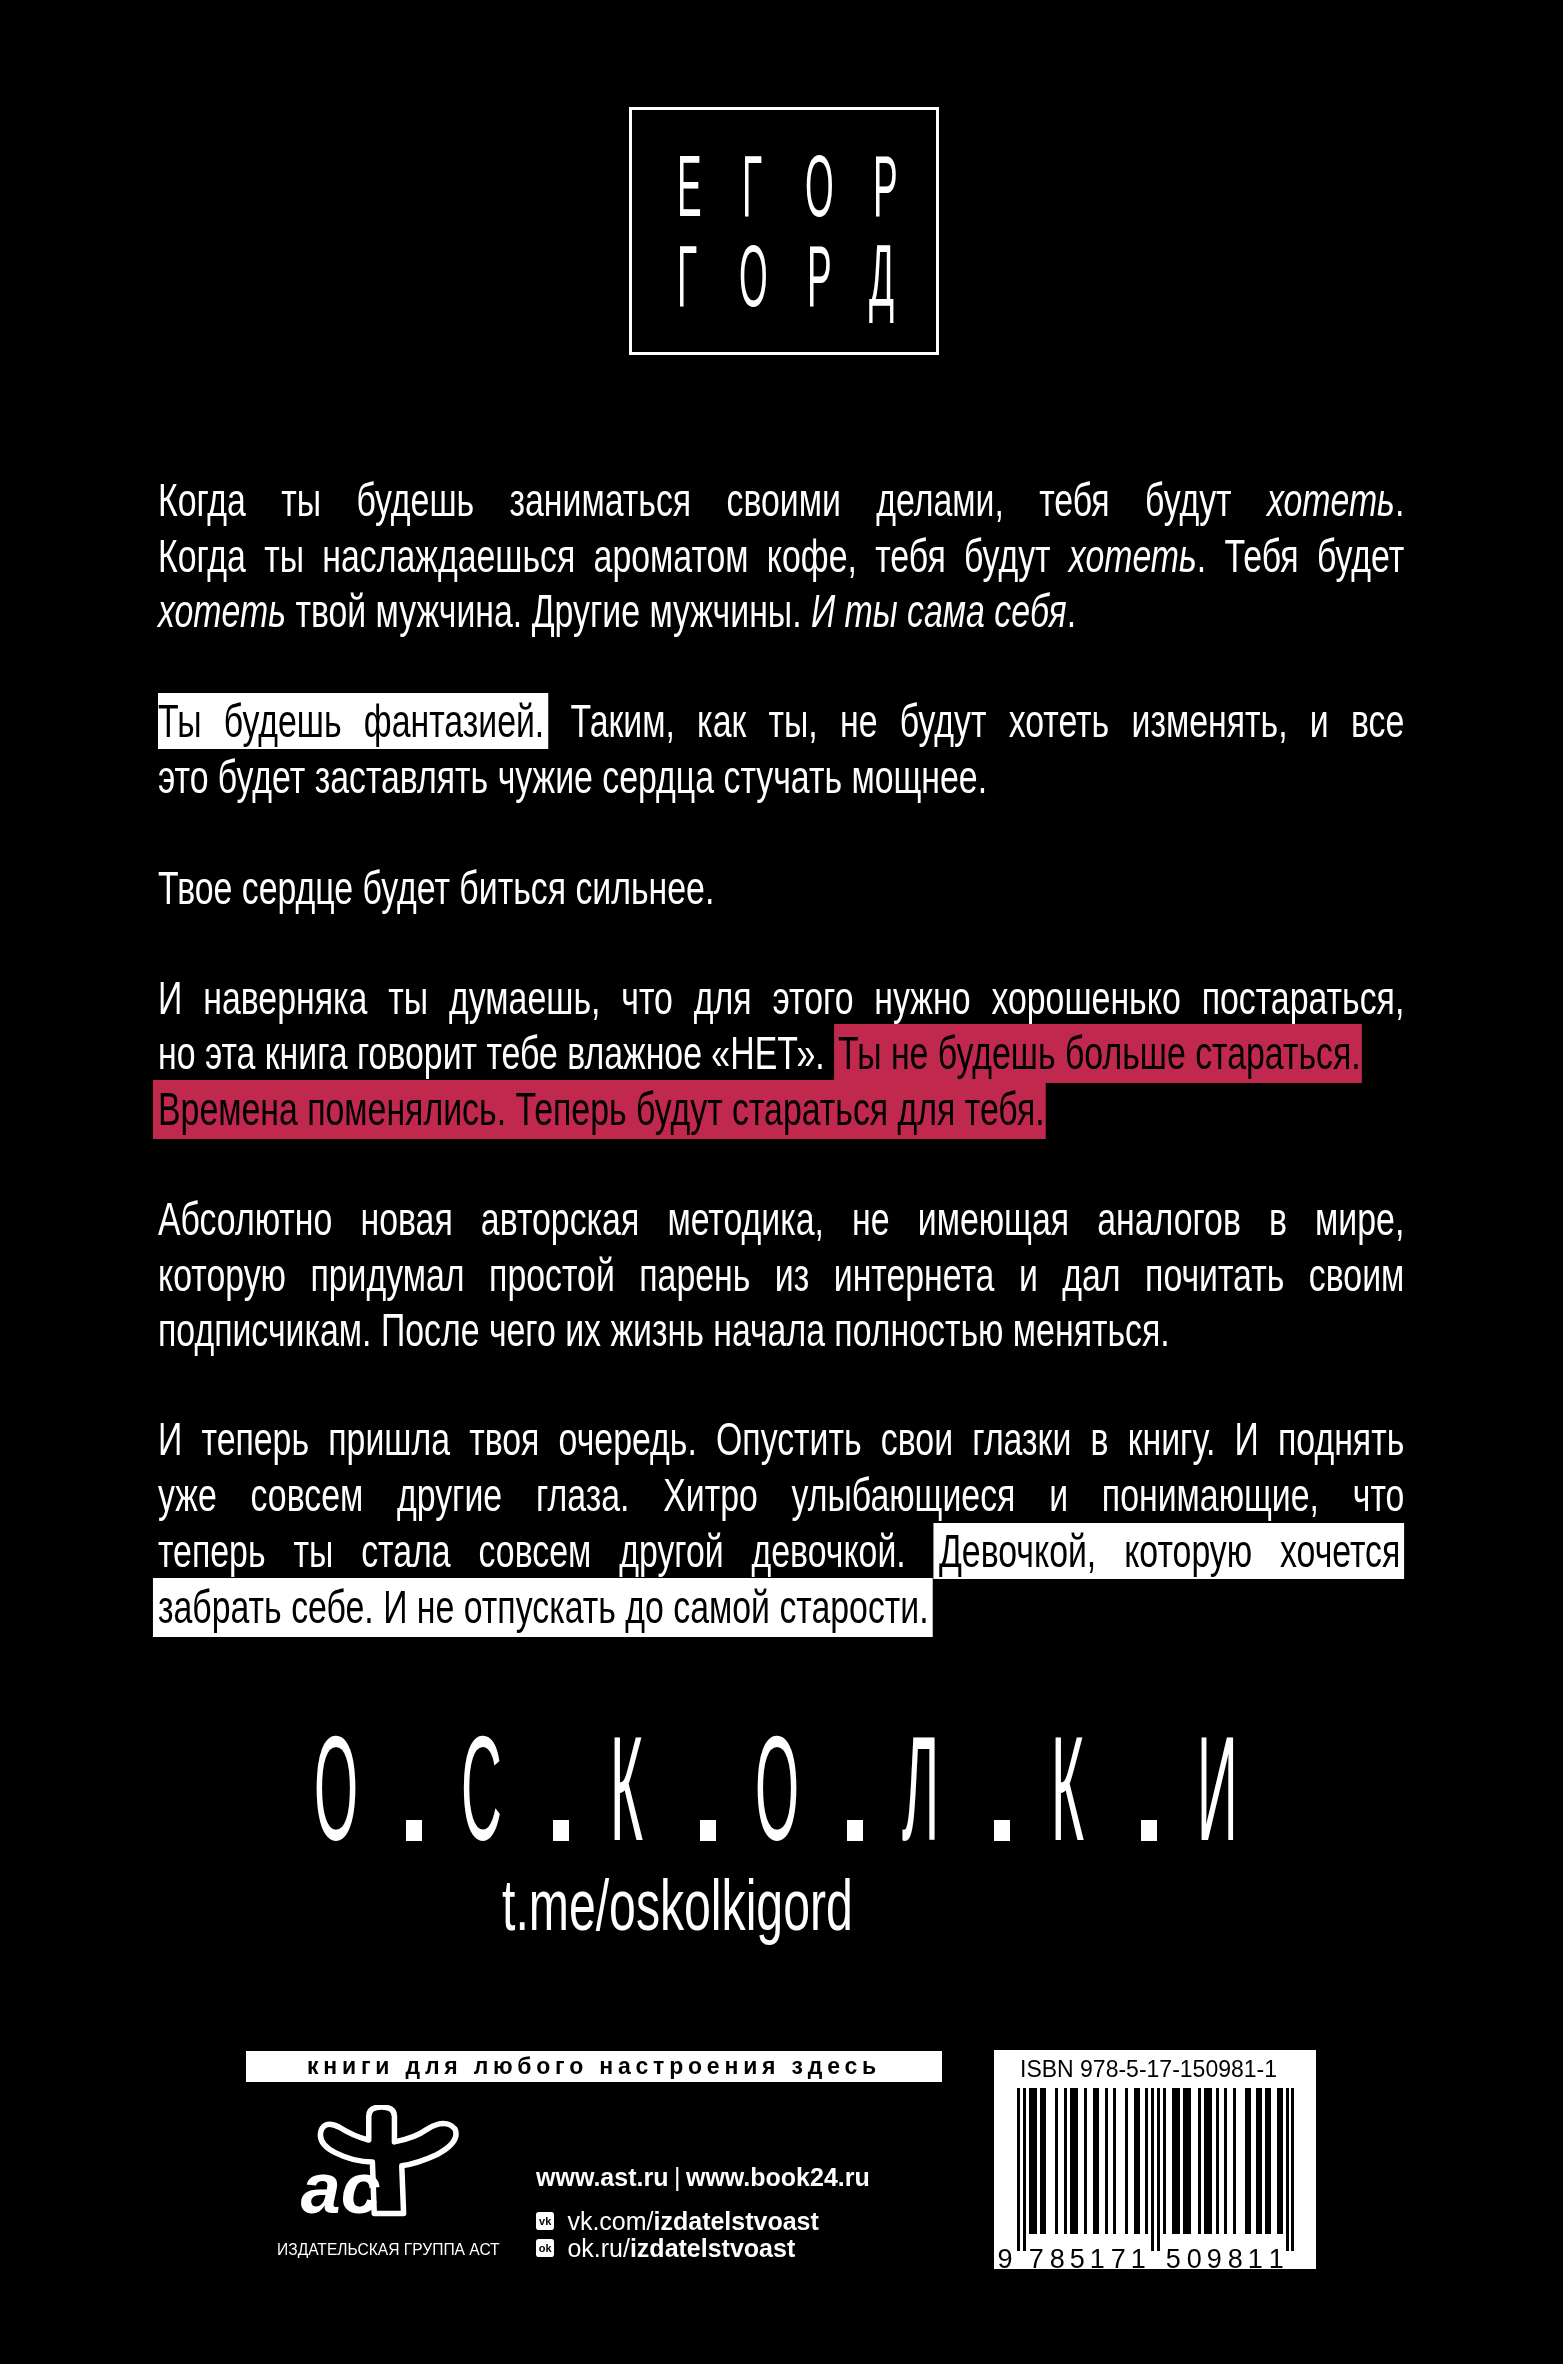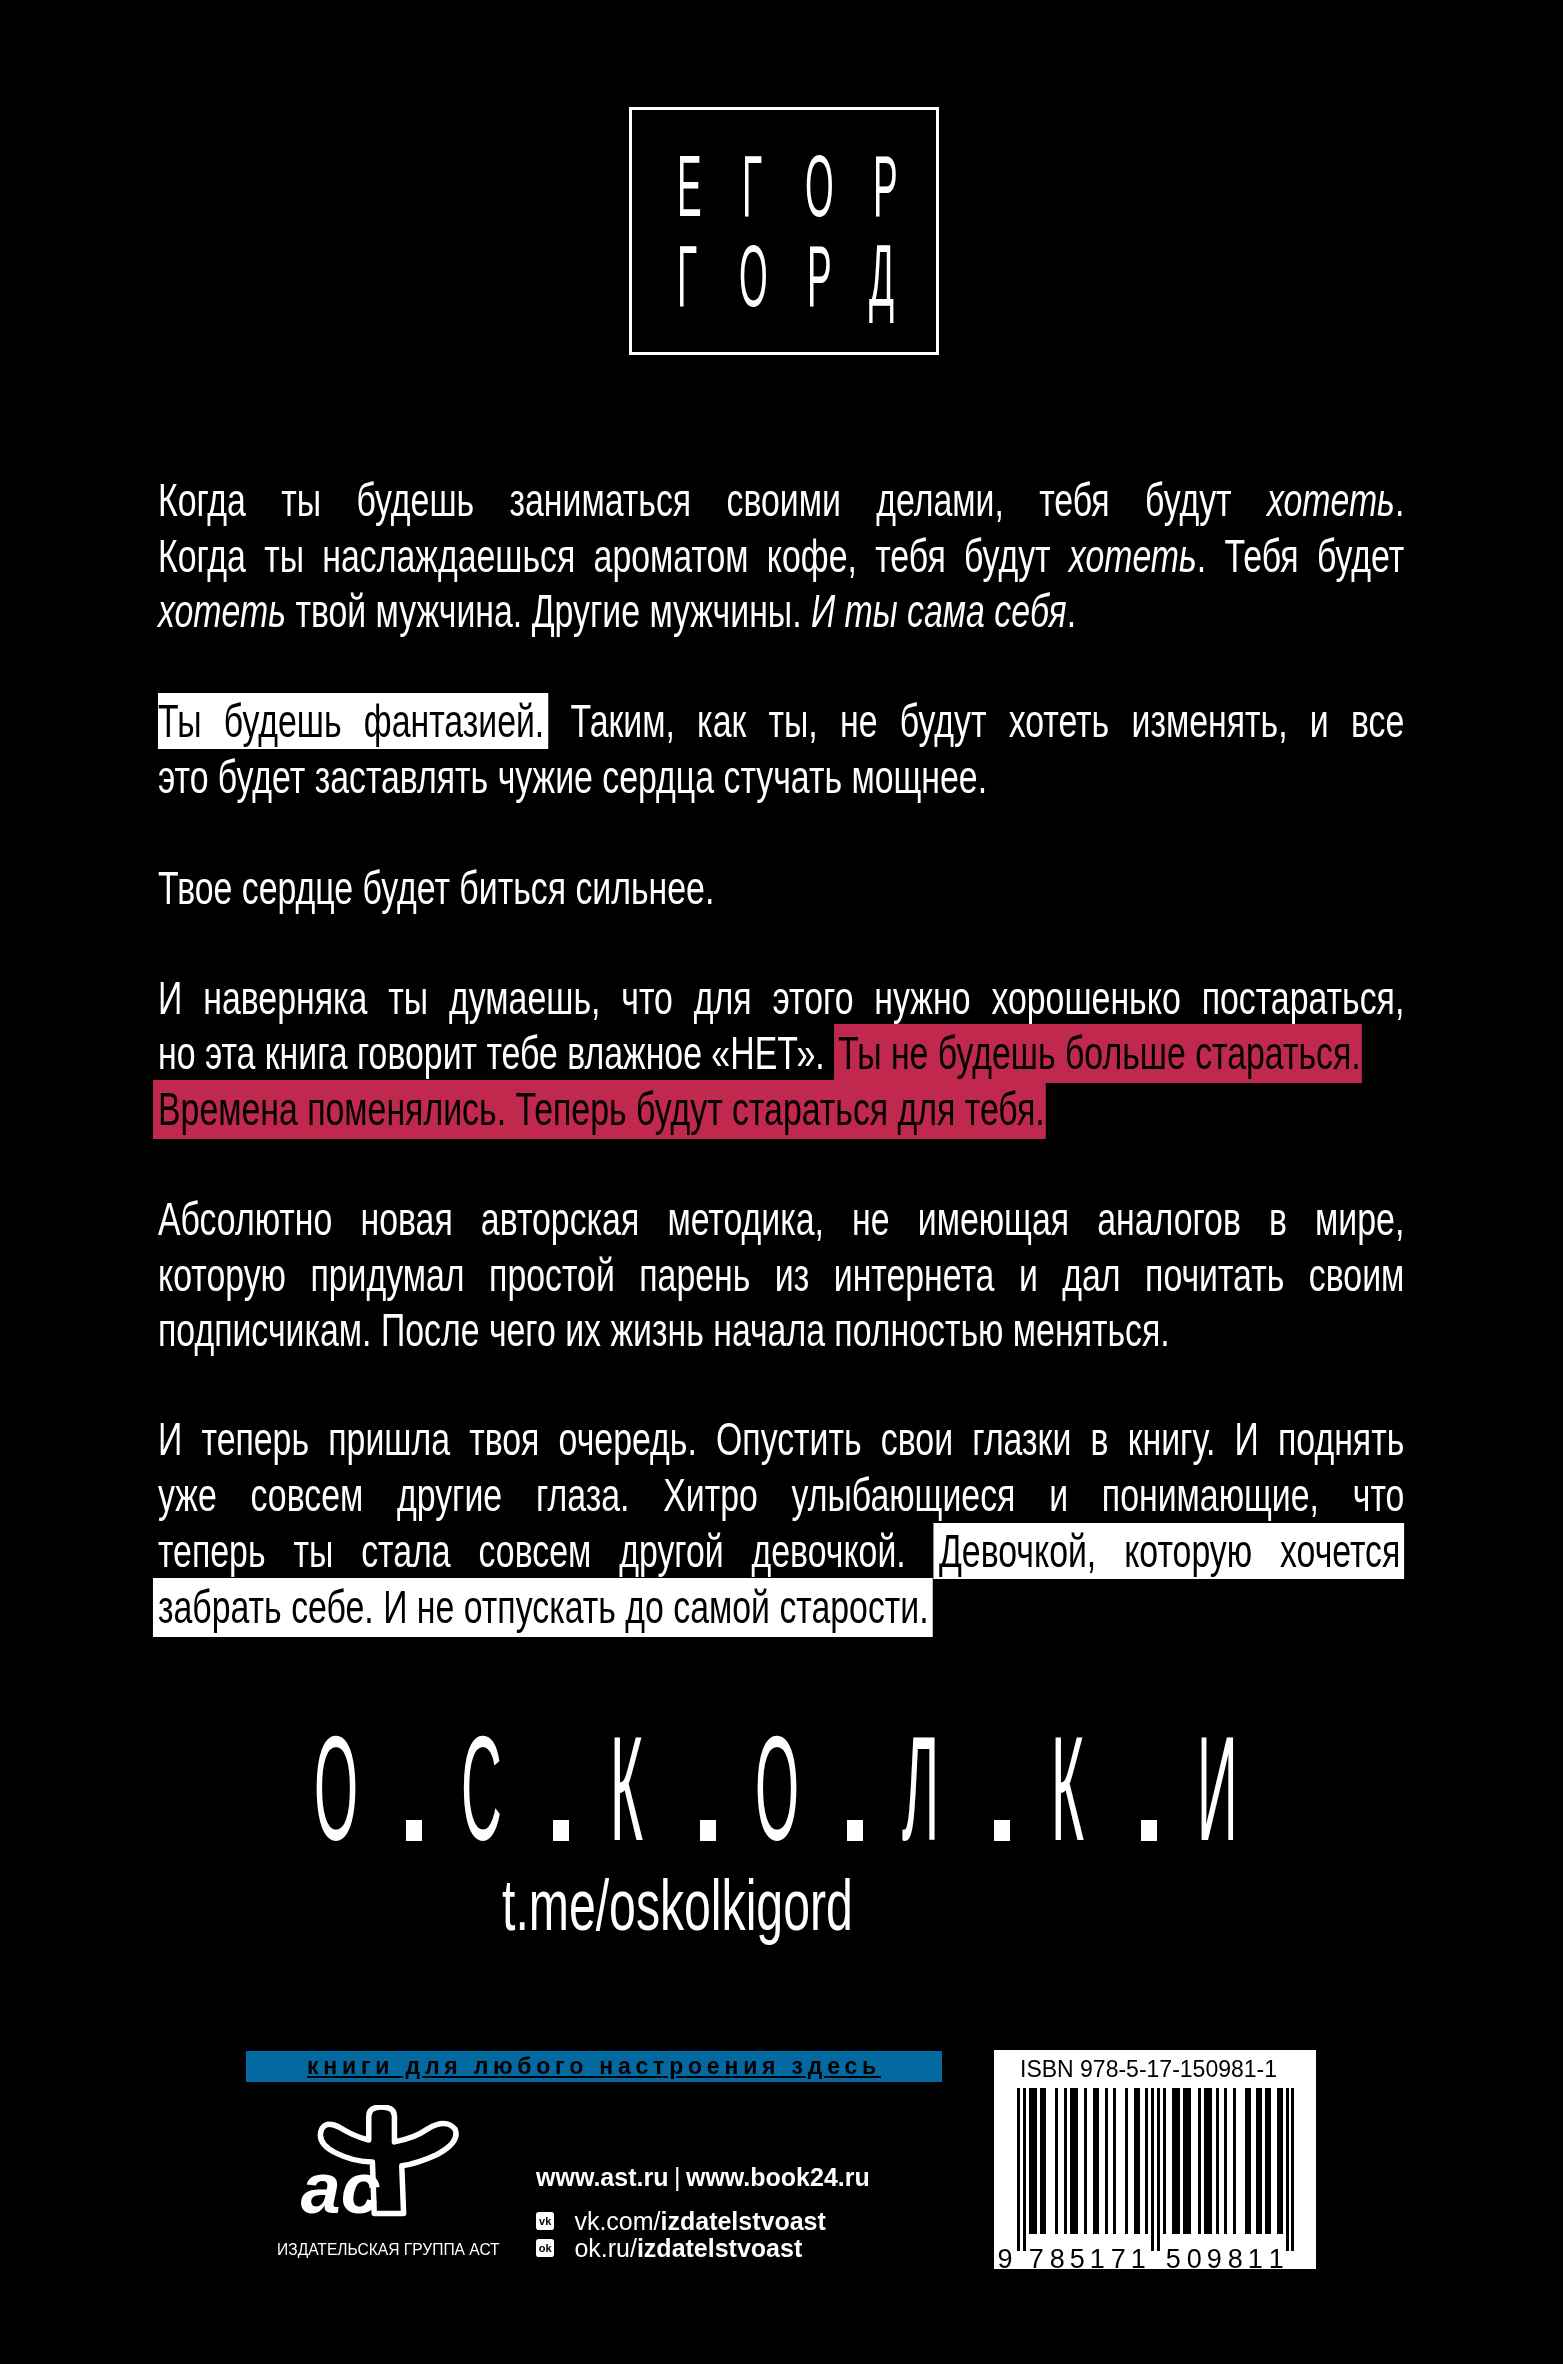--- a/index.html
+++ b/index.html
@@ -16,25 +16,25 @@
   .line em { font-style: italic; }
   .hl-white { background: #ffffff; color: #000; padding: 1.8px 5.5px 3.7px 7.3px; margin-left: -7.3px; }
   .hl-pink { background: #c0284e; color: #000; padding: 1.8px 1.8px 3.7px 5.5px; }
 
   
   .series-letter { position: absolute; top: 1714px; font-size: 149px; line-height: 1; color: #fff; transform: scaleX(0.38); transform-origin: left top; }
   .series-dot { position: absolute; top: 1820px; width: 15.6px; height: 21px; background: #fff; }
   .url { left: 502px; top: 1868px; font-size: 73px; line-height: 1; width: 918px; transform: scaleX(0.66); transform-origin: left top; white-space: nowrap; color: #fff; }
 
   
-  .banner { left: 246px; top: 2051px; width: 696px; height: 31px; background: #0369a1; color: #000; font-weight: bold; font-size: 23px; line-height: 31px; letter-spacing: 4.8px; text-align: center; text-decoration: underline; }
+  .banner { left: 246px; top: 2051px; width: 696px; height: 31px; background: #ffffff; color: #000; font-weight: bold; font-size: 23px; line-height: 31px; letter-spacing: 4.8px; text-align: center; }
   .publisher-label { left: 277px; top: 2241px; width: 217px; font-size: 15.6px; line-height: 18.4px; color: #fff; text-align: center; white-space: nowrap; }
   .web { left: 536px; top: 2164px; font-size: 25px; line-height: 27.5px; font-weight: bold; color: #fff; white-space: nowrap; }
   .web .sep { font-weight: normal; padding: 0 5.5px; }
-  .social { left: 536px; font-size: 25px; line-height: 26px; color: #fff; white-space: nowrap; display: flex; align-items: center; gap: 20px; }
+  .social { left: 536px; font-size: 25px; line-height: 26px; color: #fff; white-space: nowrap; display: flex; align-items: center; gap: 13px; }
   .social .ico { width: 18.4px; height: 18.4px; background: #fff; border-radius: 2.8px; color: #000; font-size: 11px; font-weight: bold; line-height: 18.4px; text-align: center; }
   .social b { font-weight: bold; }
 
   .barcode-box { left: 994px; top: 2050px; width: 322px; height: 219px; background: #fff; }
   .isbn-text { position: absolute; left: 26px; top: 5.5px; font-size: 23px; line-height: 26px; color: #000; white-space: nowrap; text-align: right; }
   .bars { position: absolute; left: 0; top: 0; width: 322px; height: 219px; }
   .bar { position: absolute; background: #000; }
   .digit { position: absolute; top: 197px; font-size: 27px; line-height: 24px; color: #000; width: 18.4px; text-align: center; }
 </style>
 </head>

